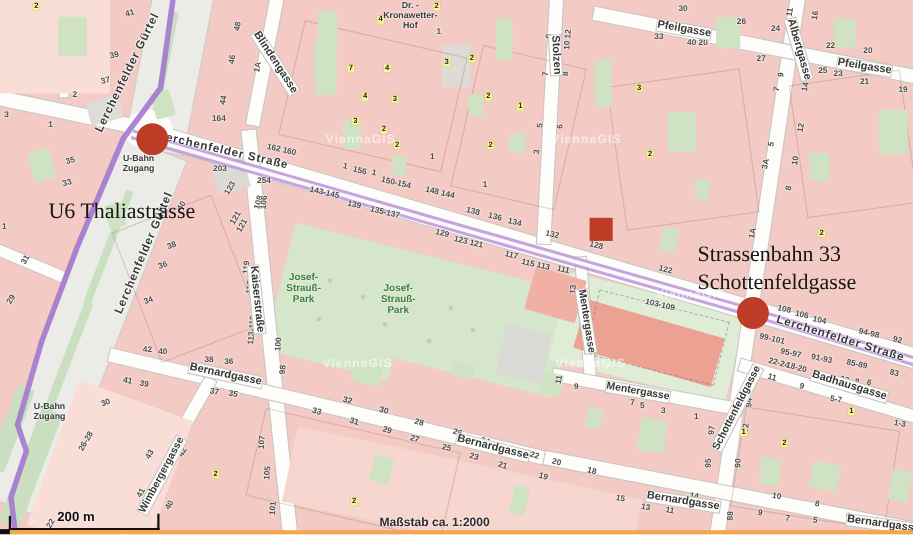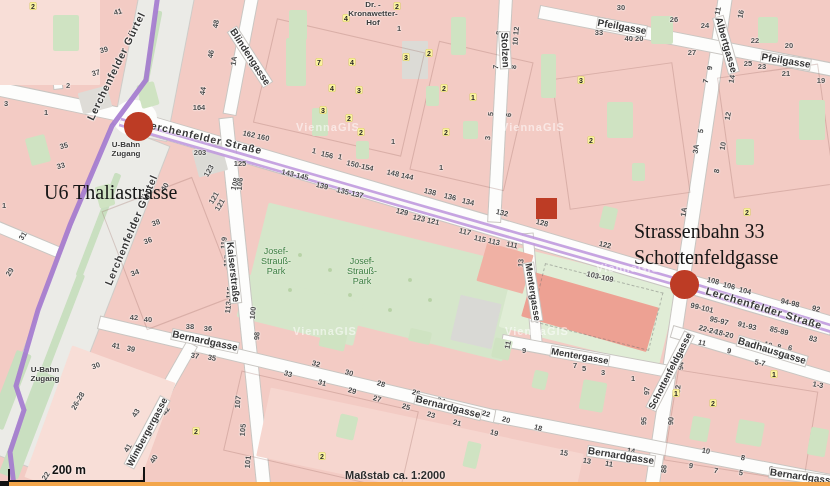--- a/index.html
+++ b/index.html
@@ -17,21 +17,21 @@
   .dashed{position:absolute;transform-origin:center;border:1px dashed rgba(110,110,110,.45);}
   svg.transit{position:absolute;left:0;top:0;pointer-events:none;}
   .wm{position:absolute;transform:translate(-50%,-50%);color:rgba(255,255,255,.55);
       font-weight:bold;font-size:11px;letter-spacing:1px;}
   .hn{position:absolute;font-size:7.5px;font-weight:bold;color:#4c4c4c;white-space:nowrap;
       text-shadow:0 0 2px #fff,0 0 2px #fff;line-height:1;}
   .hn.y{background:#fbf3a0;color:#222;padding:0 1px;border-radius:1px;box-shadow:0 0 0 .5px #d8cd6a;text-shadow:none;font-size:7px;}
   .slabel{position:absolute;font-weight:bold;color:#383838;white-space:nowrap;line-height:1;
       text-shadow:0 0 2px #fff,0 0 2px #fff,0 0 2px #fff;}
   .slabel.major{letter-spacing:.8px;}
-  .plabel{position:absolute;font-size:9px;font-weight:normal;color:#3a7d3f;text-align:center;
+  .plabel{position:absolute;font-size:9px;font-weight:bold;color:#3a7d3f;text-align:center;
       white-space:pre-line;line-height:1.1;text-shadow:0 0 2px #fff;}
   .note{position:absolute;font-size:8px;font-weight:bold;color:#3a3a3a;text-align:center;
       white-space:pre-line;line-height:1.15;text-shadow:0 0 2px #fff,0 0 2px #fff;}
   .marker{position:absolute;background:#bd3c25;}
   .marker.circle{border-radius:50%;}
   .annot{position:absolute;font-family:"Liberation Serif","DejaVu Serif",serif;
       font-size:20px;color:#161616;white-space:nowrap;line-height:26px;}
   #annot-u6{left:44px;top:150px;margin-top:29px;}
   #annot-company{left:423px;top:166px;}
   #annot-tram{left:634px;top:218px;}
@@ -154,21 +154,21 @@
     <div class="hn" style="left: 4px; top: 206px; transform: translate(-50%, -50%) rotate(0deg);">1</div>
     <div class="hn" style="left: 23px; top: 236px; transform: translate(-50%, -50%) rotate(-60deg);">31</div>
     <div class="hn" style="left: 10px; top: 272px; transform: translate(-50%, -50%) rotate(-60deg);">29</div>
     <div class="hn" style="left: 216px; top: 24px; transform: translate(-50%, -50%) rotate(-80deg);">48</div>
     <div class="hn" style="left: 211px; top: 54px; transform: translate(-50%, -50%) rotate(-80deg);">46</div>
     <div class="hn" style="left: 234px; top: 61px; transform: translate(-50%, -50%) rotate(-80deg);">1A</div>
     <div class="hn" style="left: 203px; top: 91px; transform: translate(-50%, -50%) rotate(-80deg);">44</div>
     <div class="hn" style="left: 199px; top: 108px; transform: translate(-50%, -50%) rotate(0deg);">164</div>
     <div class="hn" style="left: 256px; top: 136px; transform: translate(-50%, -50%) rotate(13deg);">162 160</div>
     <div class="hn" style="left: 200px; top: 153px; transform: translate(-50%, -50%) rotate(0deg);">203</div>
-    <div class="hn" style="left: 240px; top: 164px; transform: translate(-50%, -50%) rotate(0deg);">125</div>
+    <div class="hn" style="left: 240px; top: 164px; transform: translate(-50%, -50%) rotate(0deg);">254</div>
     <div class="hn" style="left: 295px; top: 175px; transform: translate(-50%, -50%) rotate(13deg);">143-145</div>
     <div class="hn" style="left: 209px; top: 171px; transform: translate(-50%, -50%) rotate(-60deg);">123</div>
     <div class="hn" style="left: 235px; top: 184px; transform: translate(-50%, -50%) rotate(-75deg);">108</div>
     <div class="hn" style="left: 220px; top: 205px; transform: translate(-50%, -50%) rotate(-60deg);">121</div>
     <div class="hn" style="left: 165px; top: 187px; transform: translate(-50%, -50%) rotate(-60deg);">40</div>
     <div class="hn y" style="left: 346px; top: 18px; transform: translate(-50%, -50%) rotate(0deg);">4</div>
     <div class="hn y" style="left: 397px; top: 6px; transform: translate(-50%, -50%) rotate(0deg);">2</div>
     <div class="hn" style="left: 399px; top: 29px; transform: translate(-50%, -50%) rotate(0deg);">1</div>
     <div class="hn y" style="left: 406px; top: 57px; transform: translate(-50%, -50%) rotate(0deg);">3</div>
     <div class="hn y" style="left: 429px; top: 53px; transform: translate(-50%, -50%) rotate(0deg);">2</div>

